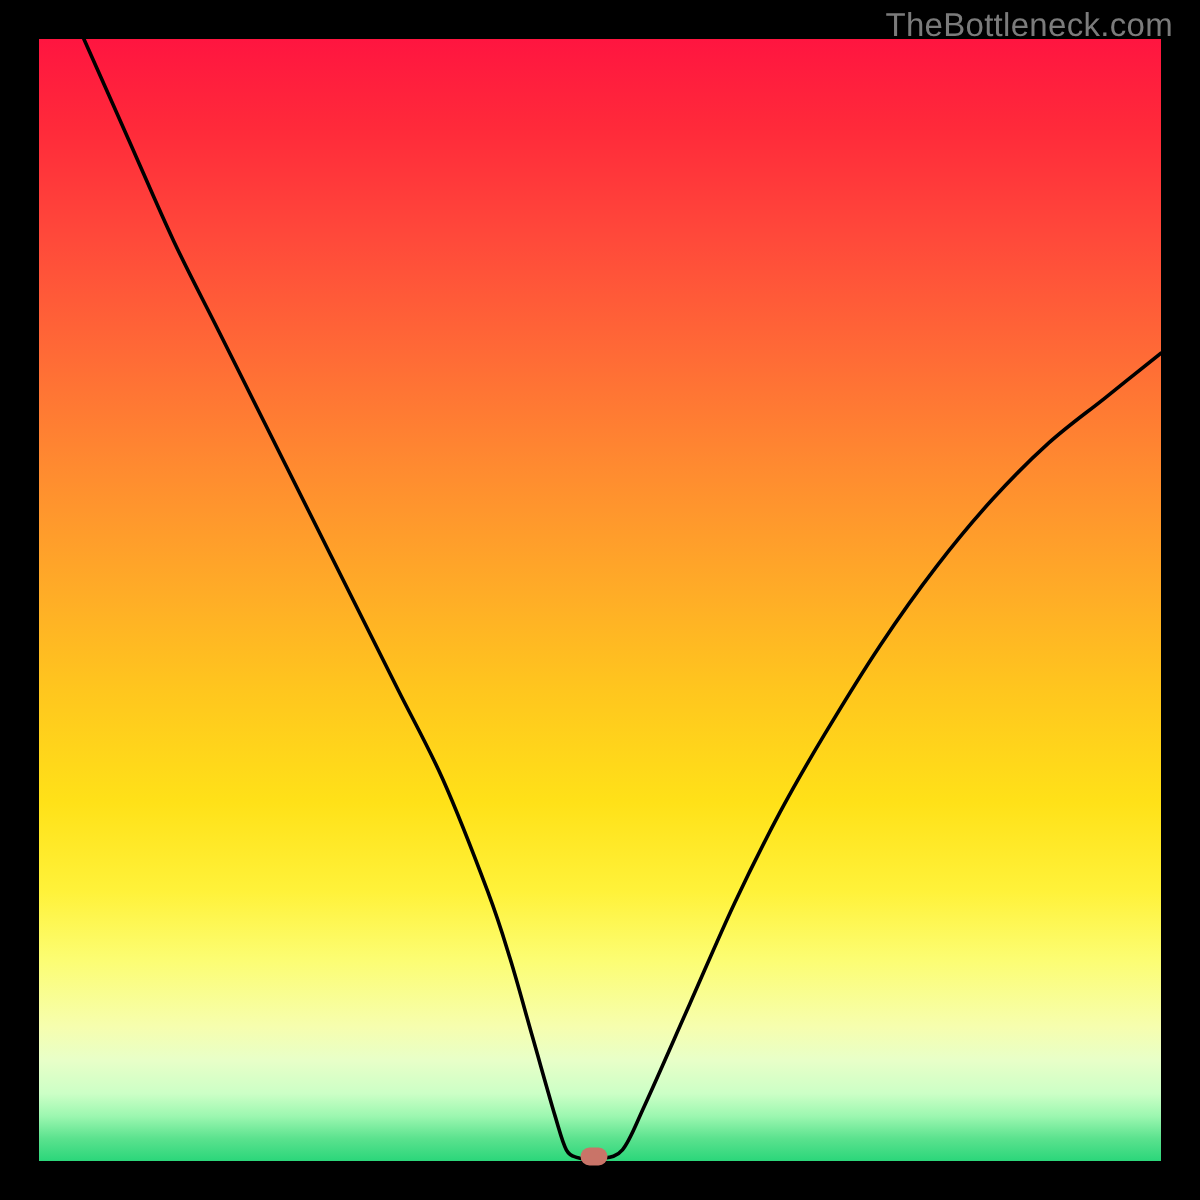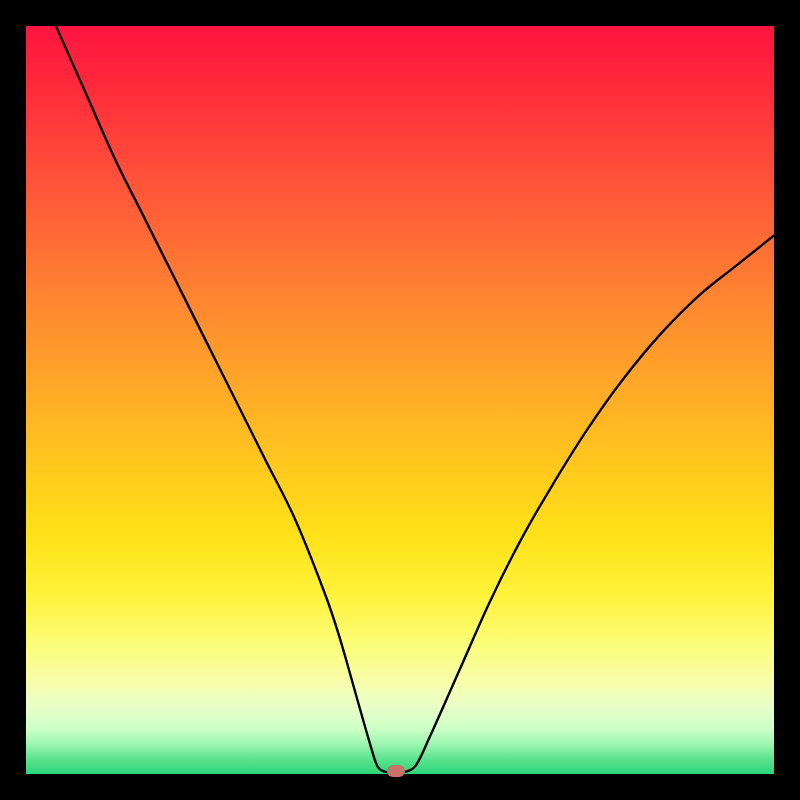--- a/index.html
+++ b/index.html
@@ -67,19 +67,20 @@
     height: 12px;
     border-radius: 6px;
     background: #c97468;
     transform: translate(-50%, -50%);
   }
 </style>
 </head>
 <body>
 
 <div class="frame">
+  <div class="watermark">TheBottleneck.com</div>
   <div class="plot">
     <svg class="curve" viewBox="0 0 748 748" preserveAspectRatio="none">
       <path id="curve-path" fill="none" stroke="#000000" stroke-width="2.4" stroke-linejoin="round" stroke-linecap="round" d="M 29.92 0.00 C 34.91 11.22, 49.87 44.88, 59.84 67.32 C 69.81 89.76, 79.79 113.45, 89.76 134.64 C 99.73 155.83, 109.71 174.53, 119.68 194.48 C 129.65 214.43, 139.63 234.37, 149.60 254.32 C 159.57 274.27, 169.55 294.21, 179.52 314.16 C 189.49 334.11, 199.47 354.05, 209.44 374.00 C 219.41 393.95, 229.39 413.89, 239.36 433.84 C 249.33 453.79, 259.31 471.24, 269.28 493.68 C 279.25 516.12, 291.72 548.53, 299.20 568.48 C 306.68 588.43, 309.17 597.15, 314.16 613.36 C 319.15 629.57, 324.13 648.27, 329.12 665.72 C 334.11 683.17, 340.34 705.61, 344.08 718.08 C 347.82 730.55, 349.07 735.91, 351.56 740.52 C 354.05 745.13, 356.55 744.76, 359.04 745.76 C 361.53 746.75, 364.03 746.38, 366.52 746.50 C 369.01 746.63, 370.26 747.50, 374.00 746.50 C 377.74 745.51, 383.97 746.50, 388.96 740.52 C 393.95 734.54, 396.44 726.81, 403.92 710.60 C 411.40 694.39, 423.87 665.72, 433.84 643.28 C 443.81 620.84, 453.79 597.15, 463.76 575.96 C 473.73 554.77, 483.71 534.82, 493.68 516.12 C 503.65 497.42, 512.38 482.46, 523.60 463.76 C 534.82 445.06, 548.53 422.62, 561.00 403.92 C 573.47 385.22, 585.93 367.77, 598.40 351.56 C 610.87 335.35, 623.33 320.39, 635.80 306.68 C 648.27 292.97, 660.73 280.50, 673.20 269.28 C 685.67 258.06, 698.13 249.33, 710.60 239.36 C 723.07 229.39, 741.77 214.43, 748.00 209.44"></path>
     </svg>
     <div id="marker" class="marker" style="left: 370.26px; top: 745.008px; background: rgb(201, 116, 104);"></div>
   </div>
 </div>
 
 </body></html>

